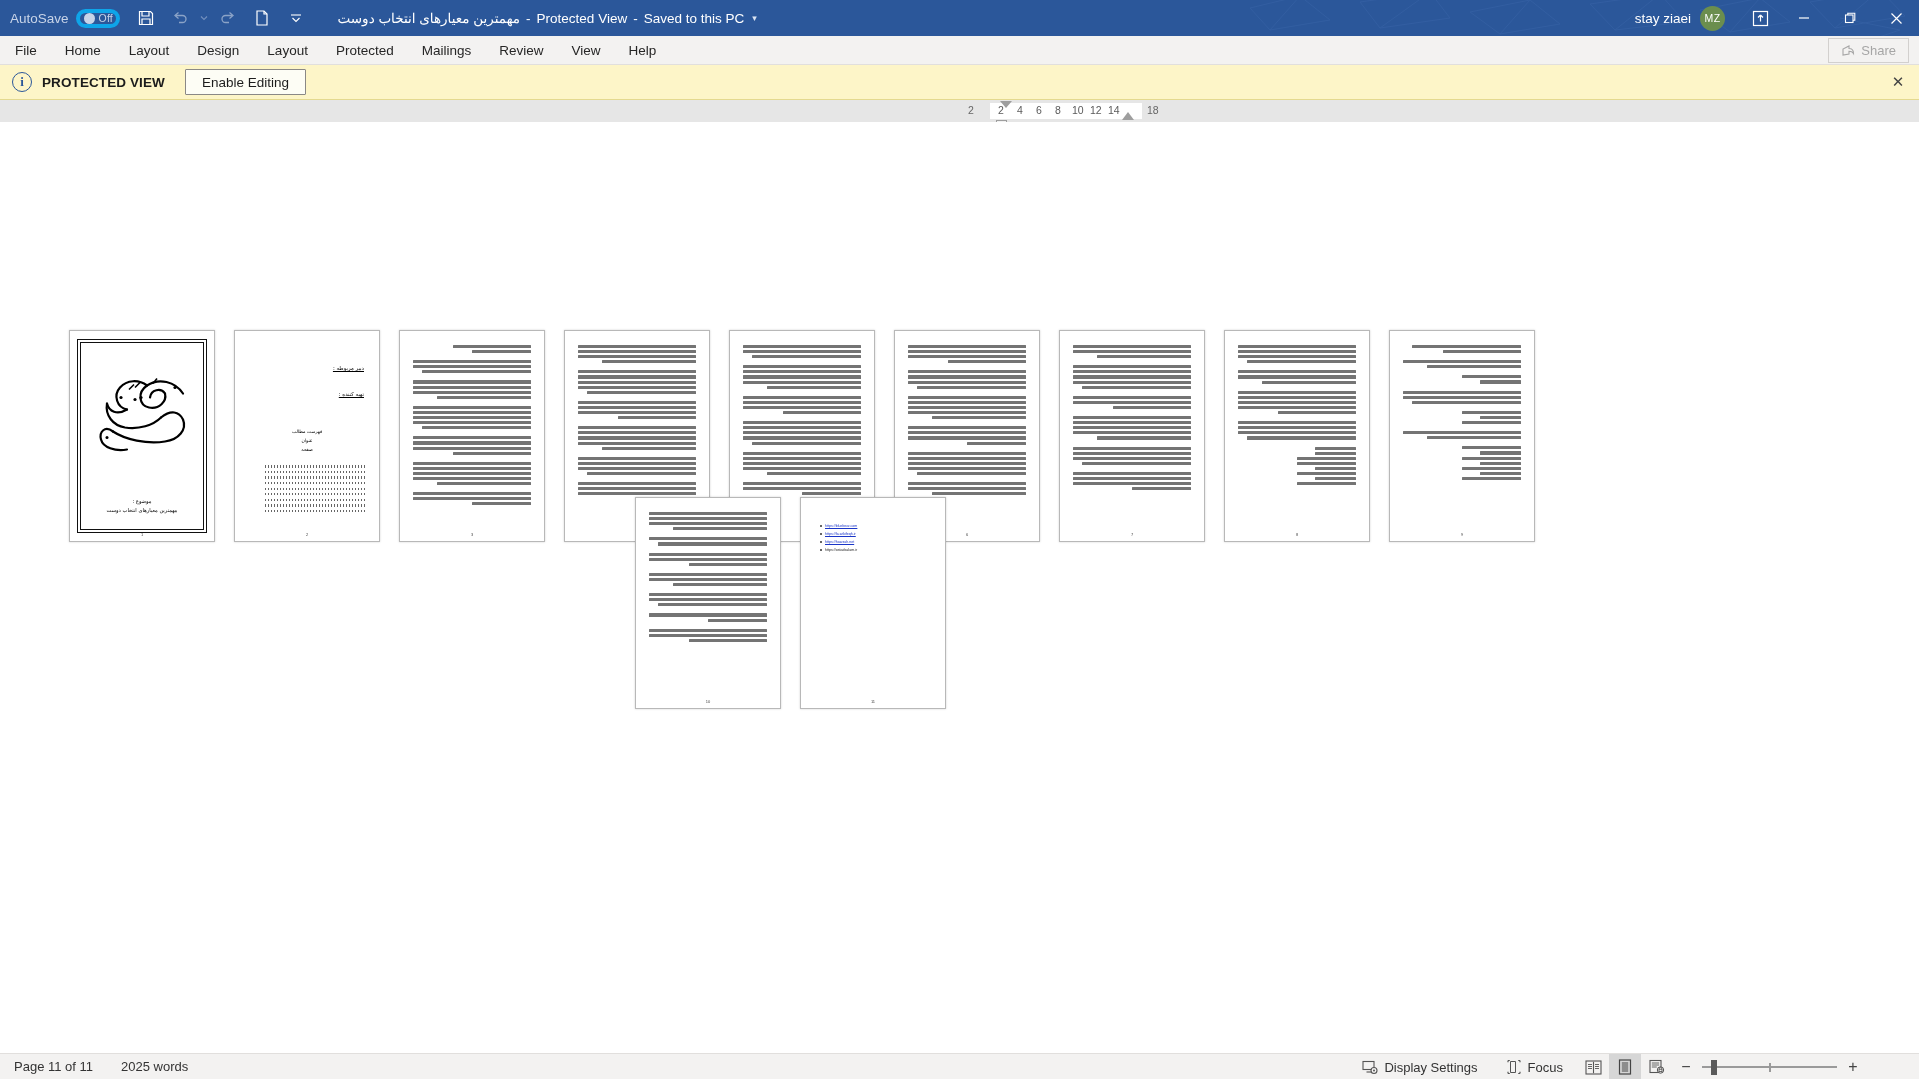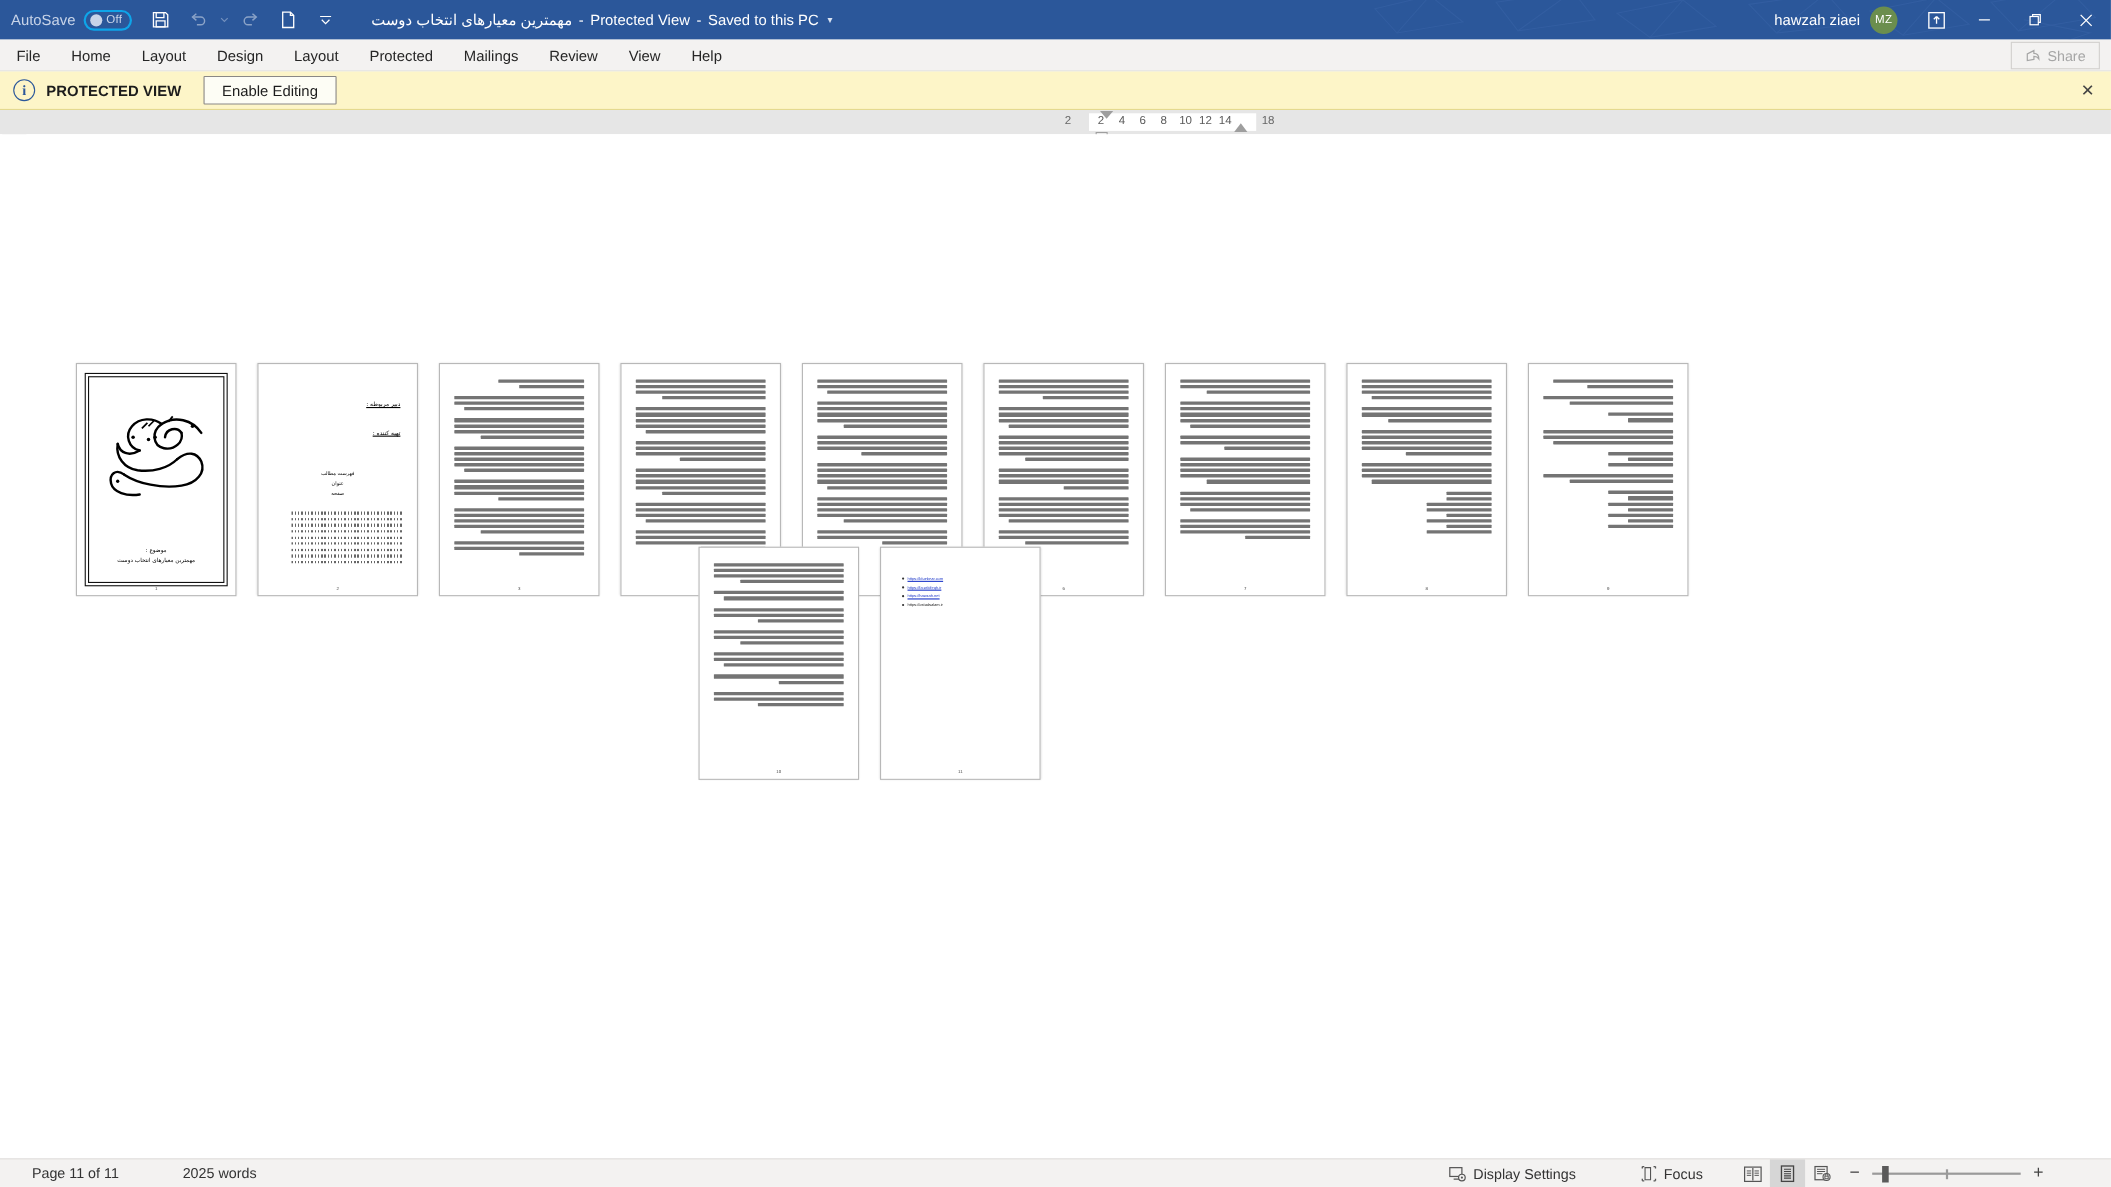--- a/index.html
+++ b/index.html
@@ -24,21 +24,21 @@
   }
   .tb-pattern {
     position: absolute; inset: 0;
     pointer-events: none;
     opacity: .5;
   }
   .tb-left { display: flex; align-items: center; gap: 0px; padding-left: 10px; position: relative; z-index: 2;}
   .autosave-label { color: #c8d4e8; font-size: 13.5px; margin-right: 7px; }
   .toggle {
     width: 44px; height: 19px; border-radius: 10px;
-    border: 2px solid #0ea5e9; position: relative;
+    border: 4px solid #0ea5e9; position: relative;
     display: flex; align-items: center;
   }
   .toggle .knob {
     width: 11px; height: 11px; border-radius: 50%;
     background: #c8d4e8; margin-left: 4px;
   }
   .toggle .tog-text { font-size: 10.5px; color: #c8d4e8; margin-left: 4px; letter-spacing: .2px;}
   .qat-btn {
     width: 32px; height: 30px;
     display: flex; align-items: center; justify-content: center;
@@ -293,21 +293,21 @@
 
   
   .statusbar {
     position: absolute; left: 0; bottom: 0;
     width: 1919px; height: 26px;
     background: #f3f2f1;
     border-top: 1px solid #e1dfdd;
     display: flex; align-items: center;
     font-size: 13px; color: #333;
   }
-  .sb-item { padding: 0 29px; white-space: nowrap; display: flex; align-items: center; gap: 6px;}
+  .sb-item { padding: 0 14px; white-space: nowrap; display: flex; align-items: center; gap: 6px;}
   .sb-right { position: absolute; right: 0; top: 0; height: 26px; display: flex; align-items: center; }
   .viewbtn {
     width: 32px; height: 26px;
     display: flex; align-items: center; justify-content: center;
   }
   .viewbtn.active { background: #d6d6d6; }
   .zoomctl { display: flex; align-items: center; gap: 9px; padding: 0 12px 0 6px; }
   .zoom-track {
     position: relative; width: 135px; height: 26px;
     display: flex; align-items: center;
@@ -389,21 +389,21 @@
     <span class="rtl">مهمترین معیارهای انتخاب دوست</span>
     <span>-</span>
     <span>Protected View</span>
     <span>-</span>
     <span>Saved to this PC</span>
     <span class="caret-sm">▾</span>
   </div>
 
 
   <div class="tb-right">
-    <span class="acct-name">hawzah ziaei</span>
+    <span class="acct-name">stay ziaei</span>
     <div class="avatar">MZ</div>
     <div class="ribbon-opt">
       <svg width="17" height="17" viewBox="0 0 17 17">
           <rect x="1.5" y="1.5" width="14" height="14" fill="none" stroke="#fff" stroke-width="1.2"></rect>
           <path d="M8.5 11.5V5m0 0L6 7.5M8.5 5 11 7.5" stroke="#fff" stroke-width="1.2" fill="none"></path>
         </svg>
     </div>
     <div class="win-btn">
       <svg width="12" height="12" viewBox="0 0 12 12">
           <path d="M1 6h10" stroke="#fff" stroke-width="1.2"></path>

